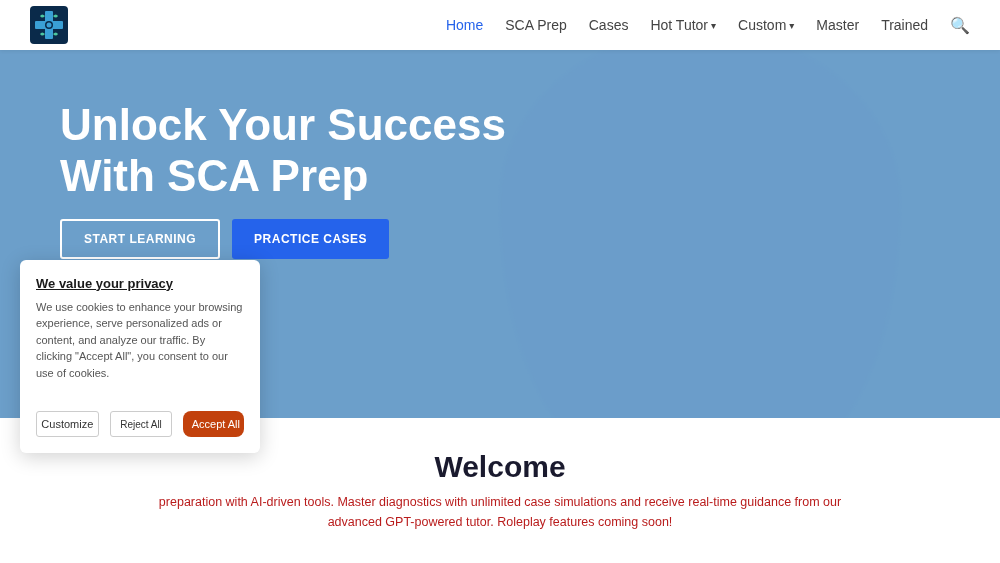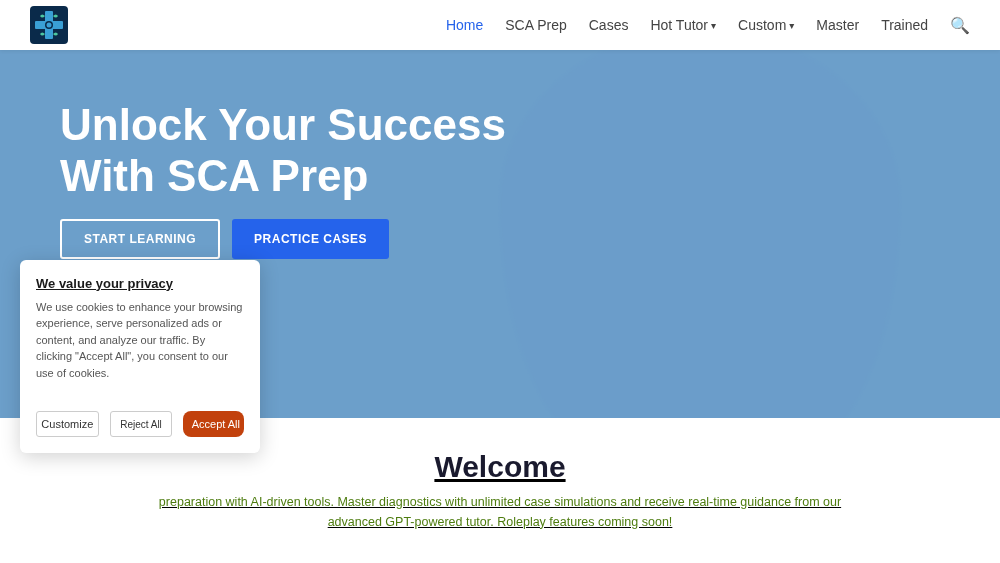--- a/index.html
+++ b/index.html
@@ -78,27 +78,26 @@
       cursor: pointer; border-radius: 3px;
     }
 
     
     .welcome-section {
       position: absolute; bottom: 0; left: 0; right: 0; height: 145px;
       background: #fff;
       display: flex; flex-direction: column; align-items: center; justify-content: center;
       padding: 16px 80px;
       text-align: center;
-      text-decoration: underline;
     }
     .welcome-title {
       font-size: 30px; font-weight: 700; color: #1a1a2e; margin-bottom: 8px;
     }
     .welcome-text {
-      font-size: 12.5px; color: #4d7c0f; line-height: 1.6; max-width: 700px;
+      font-size: 12.5px; color: #b91c1c; line-height: 1.6; max-width: 700px;
     }
 
     
     .cookie-banner {
       position: absolute; bottom: 110px; left: 20px; width: 240px;
       background: #fff; border-radius: 6px;
       box-shadow: 0 4px 20px rgba(0,0,0,0.18);
       padding: 16px;
       z-index: 20;
     }

